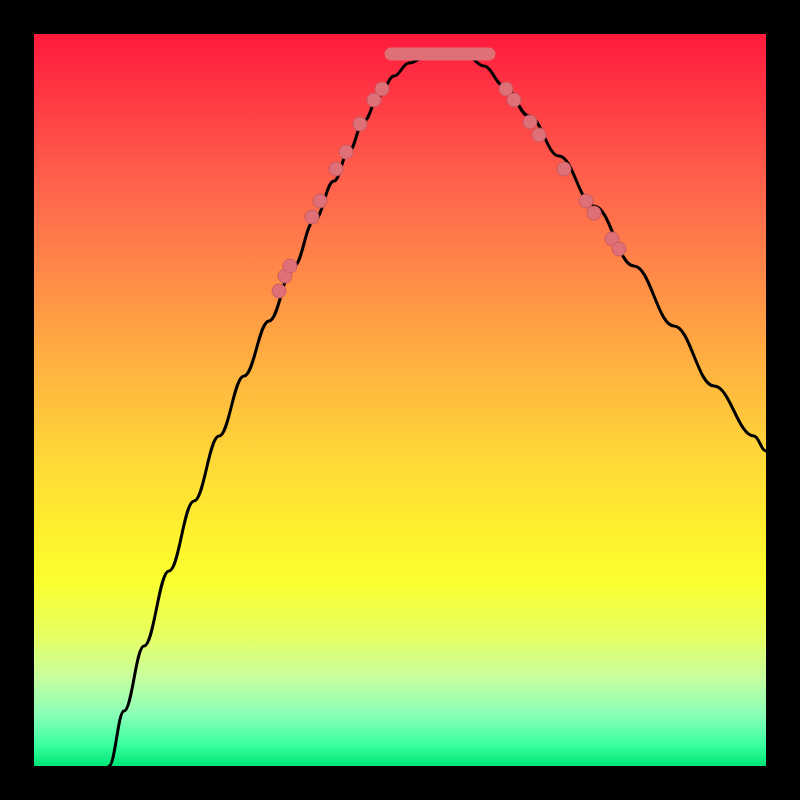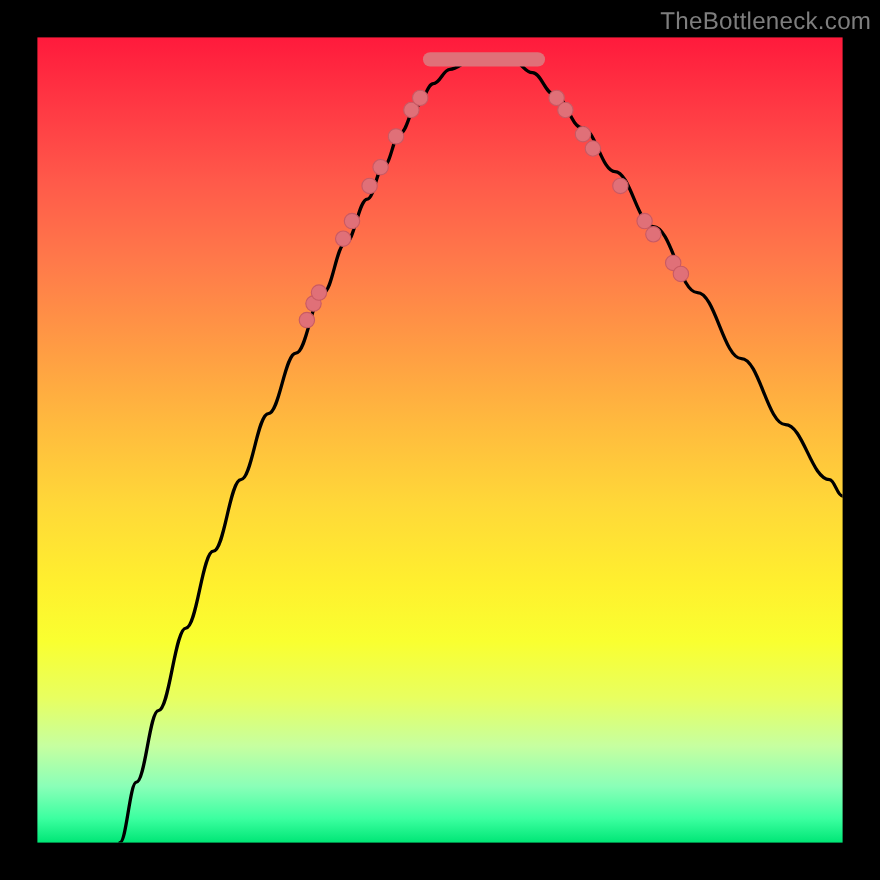--- a/index.html
+++ b/index.html
@@ -56,21 +56,20 @@
     left: 0;
     top: 0;
     width: 732px;
     height: 732px;
   }
 </style>
 </head>
 <body>
 
 <div class="frame">
-  <div class="watermark">TheBottleneck.com</div>
   <div class="plot">
     <svg class="curves" viewBox="0 0 732 732">
       <g id="curve-group">
           <path d="M 75 732 C 81 732 84 677 90 677 C 98 677 102 612 110 612 C 120 612 125 537 135 537 C 145 537 150 467 160 467 C 170 467 175 402 185 402 C 195 402 200 342 210 342 C 220 342 225 287 235 287 C 245 287 250 232 260 232 C 268 232 272 187 280 187 C 288 187 292 147 300 147 C 306 147 309 117 315 117 C 321 117 324 87 330 87 C 336 87 339 62 345 62 C 351 62 354 42 360 42 C 366 42 369 29 375 29 C 383 29 387 21 395 21 C 403 21 407 19 415 19 C 421.8 19 425.2 21 432 21 C 439.2 21 442.8 32 450 32 C 458 32 462 52 470 52 C 480 52 485 82 495 82 C 507 82 513 122 525 122 C 539 122 546 172 560 172 C 576 172 584 232 600 232 C 616 232 624 292 640 292 C 656 292 664 352 680 352 C 696 352 704 402 720 402 C 724.8 402 727.2 417 732 417" fill="none" stroke="#000000" stroke-width="3" stroke-linecap="round"></path>
         </g>
       <g id="flat-group">
           <line x1="357" x2="455" y1="20" y2="20" stroke="#e07078" stroke-width="13" stroke-linecap="round"></line>
         </g>
       <g id="dots-group">
           <circle cx="245" cy="257" r="7" fill="#e07078" stroke="#c85a64" stroke-width="1"></circle>

